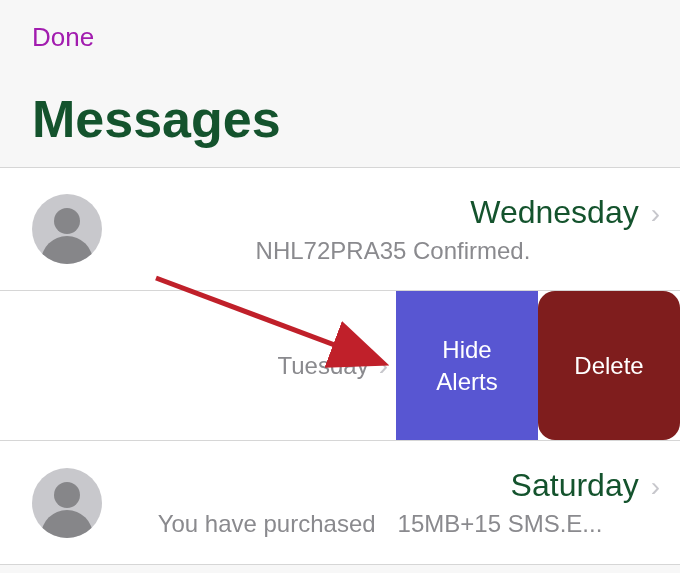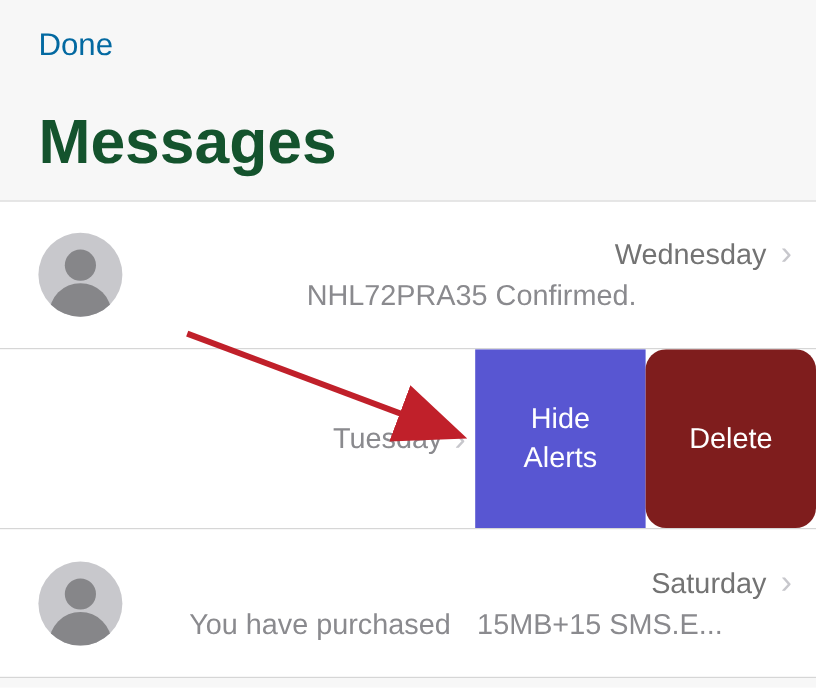--- a/index.html
+++ b/index.html
@@ -12,21 +12,21 @@
       width: 680px;
       height: 573px;
       background: #f7f7f7;
       overflow: hidden;
       position: relative;
     }
     .nav-bar {
       padding: 22px 32px 8px 32px;
     }
     .done-link {
-      color: #0369a1;
+      color: #a21caf;
       font-size: 26px;
       font-weight: 400;
       cursor: pointer;
     }
     .title-area {
       padding: 28px 32px 18px 32px;
     }
     .page-title {
       font-size: 52px;
       font-weight: 700;
@@ -90,22 +90,22 @@
       padding-left: 24px;
       min-width: 0;
     }
     .row-top {
       display: flex;
       align-items: baseline;
       justify-content: flex-end;
       gap: 12px;
     }
     .timestamp {
-      color: #737373;
-      font-size: 24px;
+      color: #14532d;
+      font-size: 32px;
     }
     .chevron {
       color: #c7c7cc;
       font-size: 28px;
       line-height: 1;
     }
     .preview-line {
       display: flex;
       justify-content: center;
       gap: 22px;

